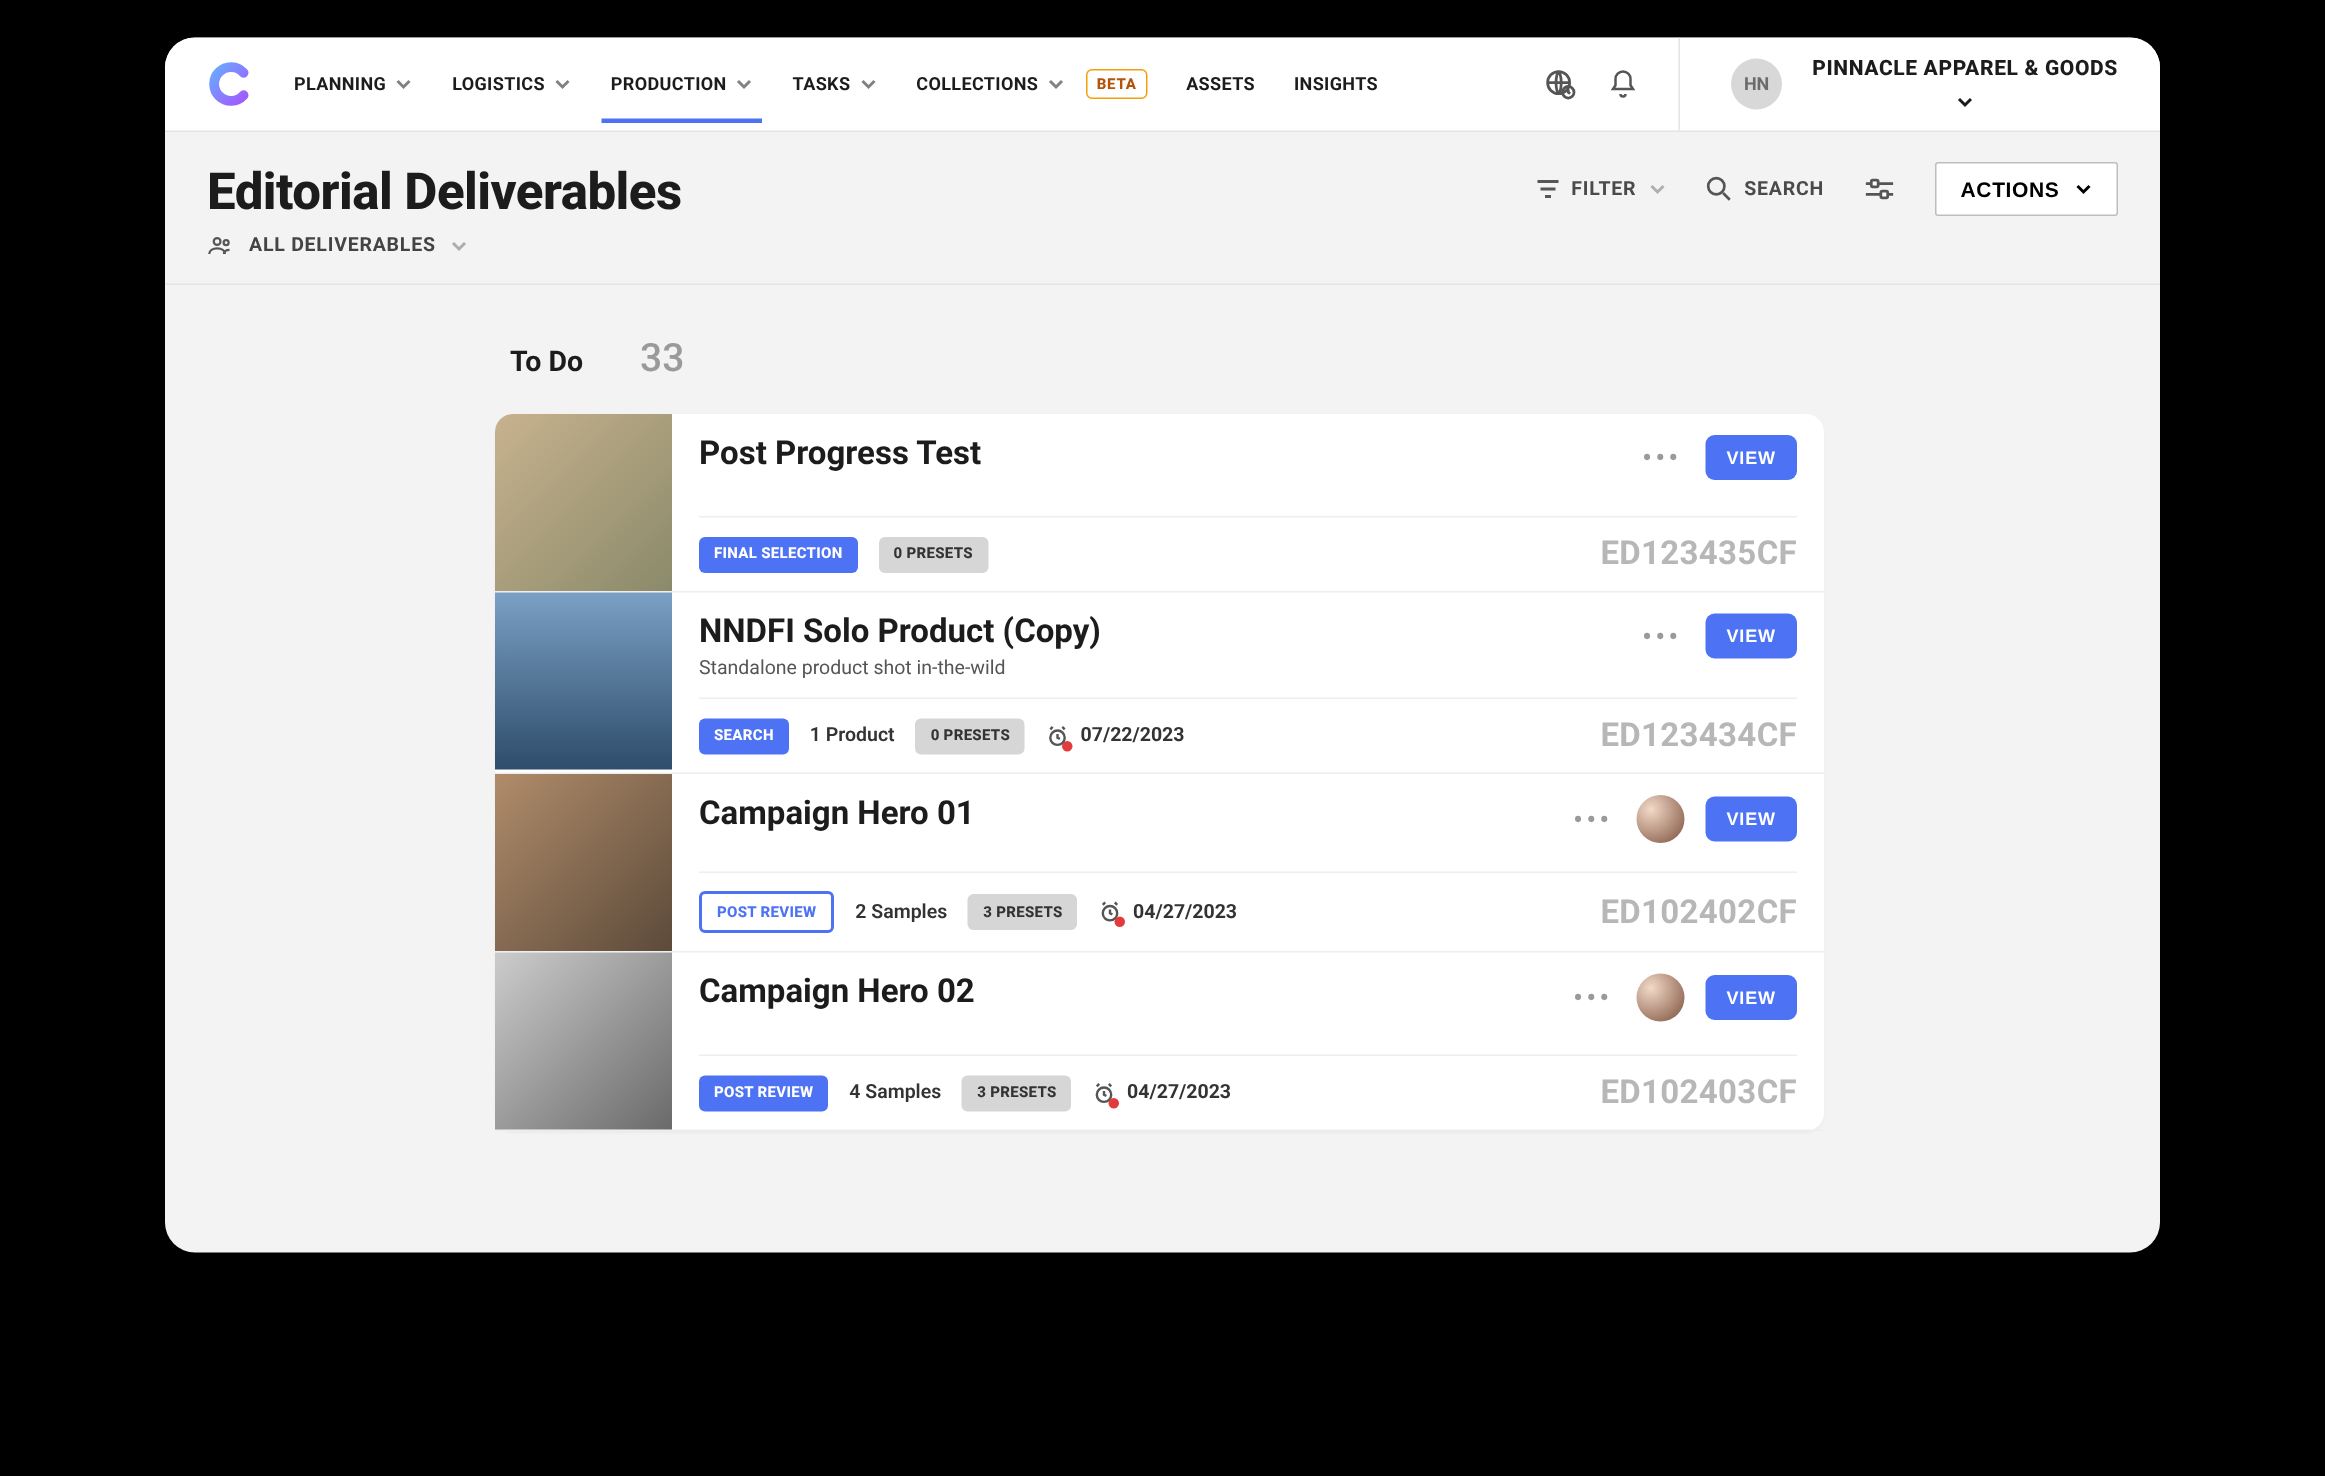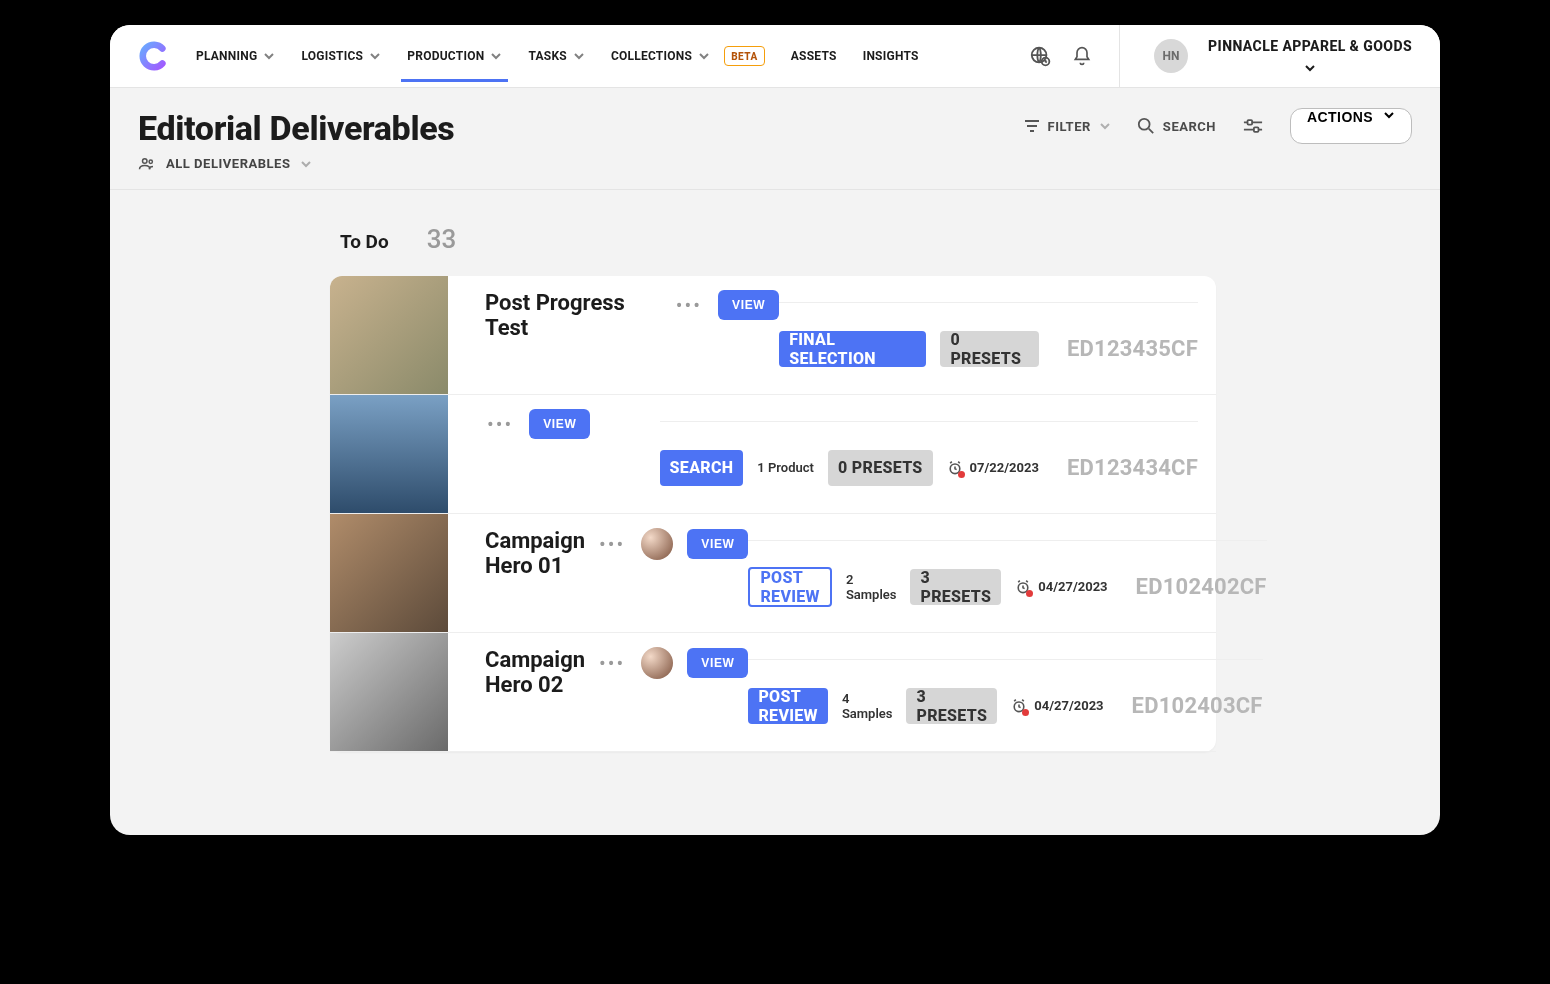--- a/index.html
+++ b/index.html
@@ -32,46 +32,46 @@
   .icon-btn{width:22px;height:22px;display:flex;align-items:center;justify-content:center;color:#555;cursor:pointer;}
   .vdiv{width:1px;height:62px;background:var(--border);margin:0 14px 0 6px;}
   .avatar-sm{width:34px;height:34px;border-radius:50%;background:#d8d8d8;color:#6b6b6b;font-weight:700;font-size:12px;display:flex;align-items:center;justify-content:center;}
   .org{font-weight:800;letter-spacing:.03em;font-size:14px;display:flex;align-items:center;gap:8px;cursor:pointer;flex-direction:column;}
   
   .header{padding:20px 28px 18px 28px;display:flex;align-items:flex-start;justify-content:space-between;border-bottom:1px solid var(--border);}
   .header-left h1{margin:0 0 8px 0;font-size:34px;font-weight:800;letter-spacing:-.01em;}
   .crumb{display:flex;align-items:center;gap:10px;color:#444;font-size:13px;font-weight:700;letter-spacing:.04em;cursor:pointer;}
   .header-right{display:flex;align-items:center;gap:26px;}
   .tool{display:flex;align-items:center;gap:8px;color:#4a4a4a;font-size:13px;font-weight:700;letter-spacing:.04em;cursor:pointer;}
-  .actions-btn{height:36px;padding:0 16px;border:1px solid #bdbdbd;border-radius:12px;background:#fff;display:flex;gap:10px;font-weight:800;font-size:14px;letter-spacing:.03em;cursor:pointer;}
+  .actions-btn{height:36px;padding:0 16px;border:1px solid #bdbdbd;border-radius:2px;background:#fff;display:flex;align-items:center;gap:10px;font-weight:800;font-size:14px;letter-spacing:.03em;cursor:pointer;}
   
   .body{padding:34px 0 0 220px;}
   .column-head{display:flex;align-items:baseline;gap:38px;padding:0 0 22px 10px;}
   .column-head .title{font-size:19px;font-weight:700;}
   .column-head .count{font-size:26px;color:#9a9a9a;font-weight:500;}
   .column{background:#fff;border-radius:12px;padding:0;width:886px;box-shadow:0 1px 2px rgba(0,0,0,.04);}
   .card{display:flex;gap:18px;padding:0 18px 0 0;border-bottom:1px solid #eee;}
   .card:first-child .thumb{border-top-left-radius:12px;}
   .thumb{width:118px;height:118px;background:linear-gradient(135deg,#c8b28e,#8a8a6a);flex:0 0 auto;}
   .thumb.t2{background:linear-gradient(180deg,#7aa0c4,#2e4c6b);}
   .thumb.t3{background:linear-gradient(135deg,#b08c6a,#5c4a3a);}
   .thumb.t4{background:linear-gradient(135deg,#cccccc,#6a6a6a);}
-  .card-body{flex:1 1 auto;display:flex;flex-direction:row;justify-content:space-between;padding:14px 0 12px 0;min-width:0;margin-left:19px;}
+  .card-body{flex:1 1 auto;display:flex;flex-direction:column;justify-content:space-between;padding:14px 0 12px 0;min-width:0;}
   .row1{display:flex;align-items:flex-start;justify-content:space-between;gap:12px;}
   .title-wrap{min-width:0;}
   .card-title{font-size:22px;font-weight:700;margin:0;}
   .subtitle{font-size:13px;color:#555;margin-top:4px;}
   .row1 .right{display:flex;align-items:center;gap:14px;}
   .more{color:#9a9a9a;font-size:20px;letter-spacing:2px;cursor:pointer;line-height:1;padding:4px 2px;}
   .avatar{width:32px;height:32px;border-radius:50%;background:radial-gradient(circle at 30% 30%,#f3d9c8,#7a4f3a);flex:0 0 auto;}
   .view-btn{background:var(--blue);color:#fff;border:none;border-radius:6px;height:30px;padding:0 14px;font-weight:800;font-size:12px;letter-spacing:.05em;cursor:pointer;}
   .row2{display:flex;align-items:center;gap:14px;border-top:1px solid #eee;margin-top:12px;padding-top:12px;}
   .spacer{flex:1 1 auto;}
   .id{color:var(--id);font-size:22px;font-weight:700;letter-spacing:.01em;}
-  .chip{display:inline-flex;align-items:center;height:36px;padding:0 10px;border-radius:4px;font-size:16px;font-weight:800;letter-spacing:.02em;}
+  .chip{display:inline-flex;align-items:center;height:24px;padding:0 10px;border-radius:4px;font-size:10px;font-weight:800;letter-spacing:.02em;}
   .chip.blue-solid{background:var(--blue);color:#fff;}
   .chip.blue-outline{border:2px solid var(--blue);color:var(--blue);background:#fff;}
   .chip.grey{background:var(--grey-chip);color:#333;}
   .meta{font-size:13px;font-weight:600;color:#333;}
   .due{display:flex;align-items:center;gap:7px;font-size:13px;font-weight:700;color:#333;}
   .alarm{width:16px;height:16px;position:relative;color:#555;}
   .alarm .dot{position:absolute;right:-2px;bottom:-2px;width:7px;height:7px;border-radius:50%;background:#e23b3b;}
   svg{display:block}
   .chev svg{width:12px;height:12px;}
 </style>
@@ -247,20 +247,24 @@
               <span class="chip grey">0 PRESETS</span>
               <span class="spacer"></span>
               <span class="id">ED123435CF</span>
             </div>
           </div>
         </div>
         <div class="card">
           <div class="thumb t2"></div>
           <div class="card-body">
             <div class="row1">
+              <div class="title-wrap">
+                <div class="card-title">NNDFI Solo Product (Copy)</div>
+                <div class="subtitle">Standalone product shot in-the-wild</div>
+              </div>
               <div class="right">
                 <div class="more">•••</div>
                 <button class="view-btn">VIEW</button>
               </div>
             </div>
             <div class="row2">
               <span class="chip blue-solid">SEARCH</span>
               <span class="meta">1 Product</span>
               <span class="chip grey">0 PRESETS</span>
               <span class="due">

